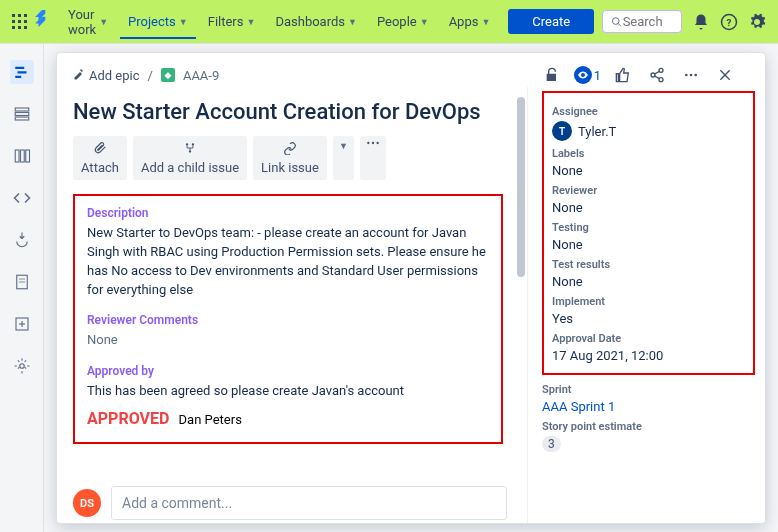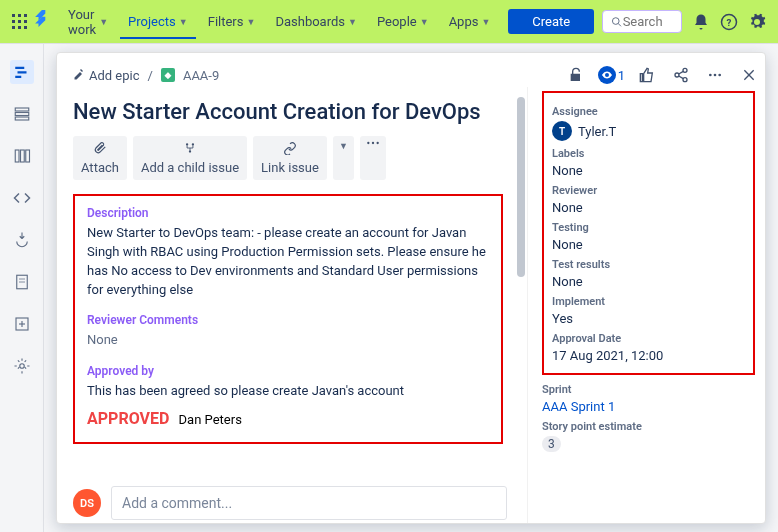--- a/index.html
+++ b/index.html
@@ -17,21 +17,21 @@
 .topbar .right-icon { width: 26px; height: 26px; display: flex; align-items: center; justify-content: center; color: #344563; cursor: pointer; margin-left: 6px; }
 
 .chev { font-size: 9px; color: #5e6c84; }
 
 .leftbar { position: absolute; left: 0; top: 44px; bottom: 0; width: 44px; background: #f4f5f7; border-right: 1px solid #dfe1e6; display: flex; flex-direction: column; align-items: center; padding-top: 16px; gap: 18px; }
 .leftbar .side-icon { width: 24px; height: 24px; display: flex; align-items: center; justify-content: center; color: #5e6c84; cursor: pointer; border-radius: 3px; }
 .leftbar .side-icon.active { background: #deebff; color: #0052cc; }
 
 .dialog { position: absolute; left: 56px; right: 12px; top: 52px; bottom: 8px; background: #fff; border-radius: 4px; box-shadow: 0 4px 16px rgba(9,30,66,.2); display: flex; flex-direction: column; overflow: hidden; border: 1px solid #e0e0e0; }
 
-.dialog-header { display: flex; align-items: center; padding: 10px 4px 0 16px; }
+.dialog-header { display: flex; align-items: center; padding: 10px 28px 0 16px; }
 .breadcrumb { display: flex; align-items: center; gap: 8px; font-size: 13px; color: #5e6c84; }
 .breadcrumb .epic-btn { display: flex; align-items: center; gap: 4px; cursor: pointer; color: #42526e; }
 .breadcrumb .issue-key { color: #5e6c84; cursor: pointer; }
 .issue-type-icon { width: 14px; height: 14px; background: #36b37e; border-radius: 2px; display: inline-flex; align-items: center; justify-content: center; color: #fff; font-size: 9px; }
 .header-actions { margin-left: auto; display: flex; align-items: center; gap: 10px; }
 .header-actions .hicon { width: 24px; height: 24px; display: flex; align-items: center; justify-content: center; color: #42526e; cursor: pointer; }
 .watch { display: flex; align-items: center; gap: 2px; color: #0052cc; font-size: 13px; }
 .watch .eye { width: 18px; height: 18px; background: #0052cc; border-radius: 50%; display: flex; align-items: center; justify-content: center; }
 
 .dialog-body { display: flex; flex: 1; overflow: hidden; }

